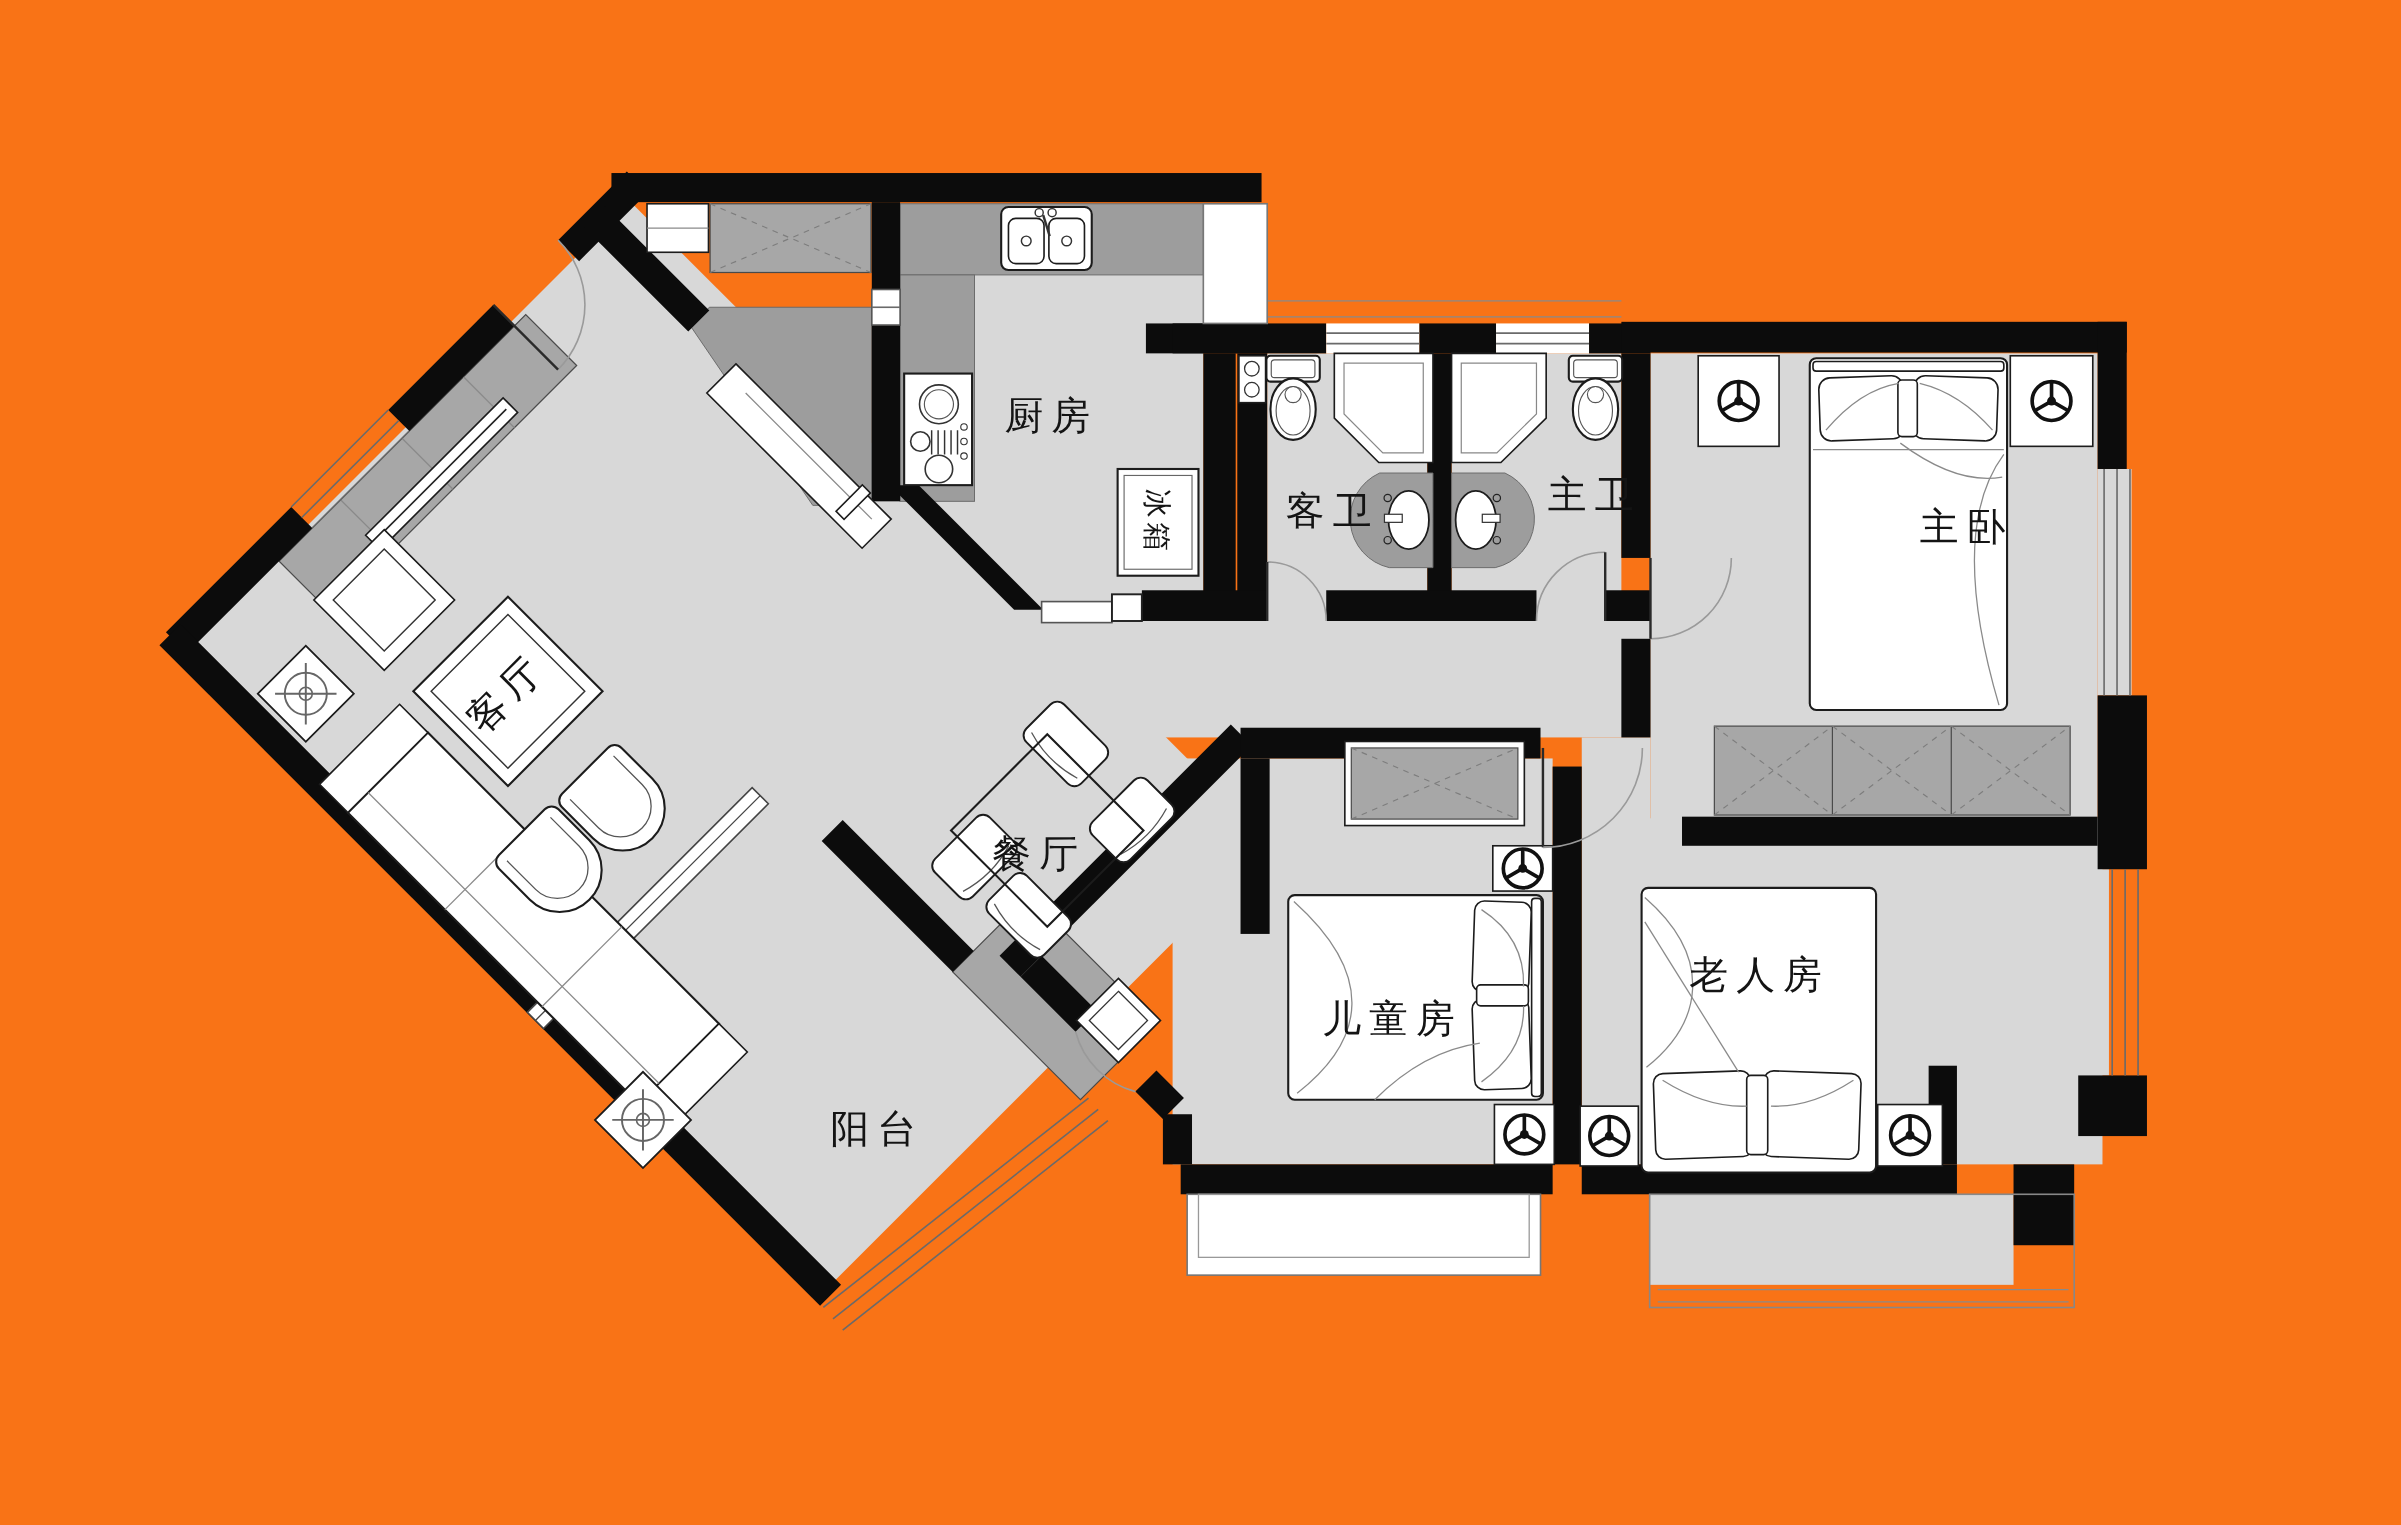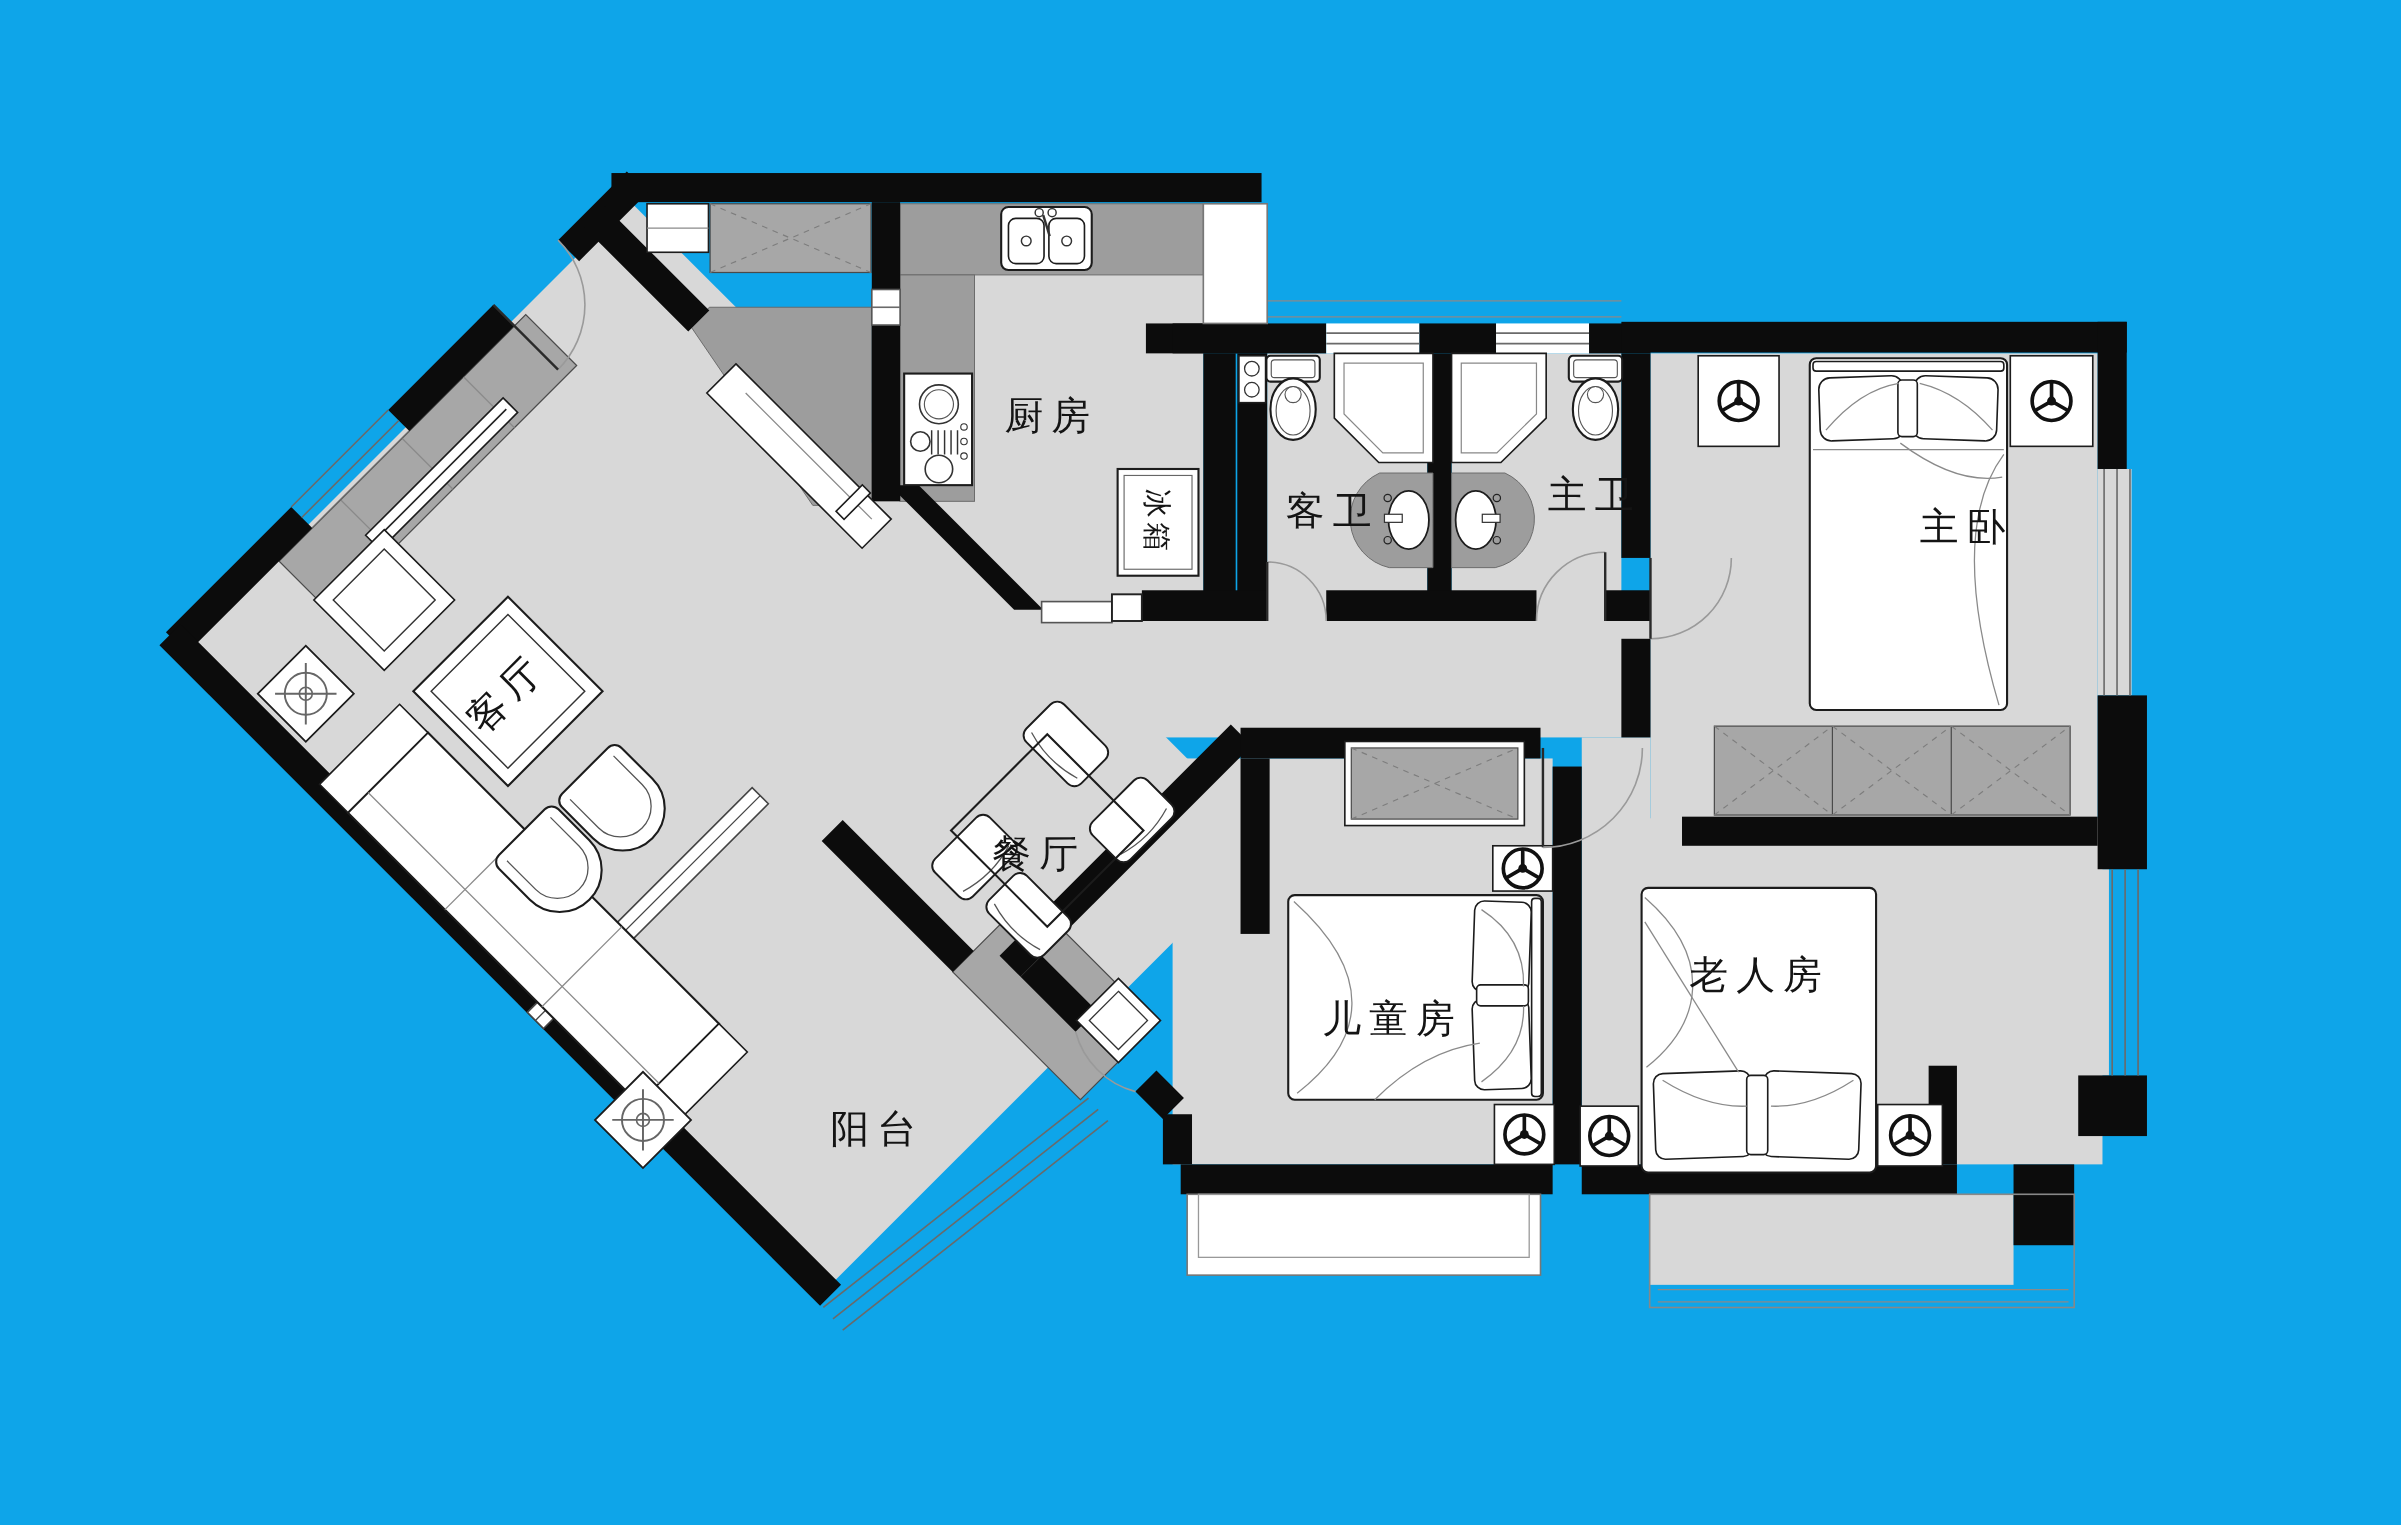--- a/index.html
+++ b/index.html
@@ -1,16 +1,16 @@
 <!DOCTYPE html>
 <html style="font-size:13px"><head>
 <meta charset="utf-8">
 <style>
   html,body{margin:0;padding:0;background:#ffffff;}
-  #stage{width:2401px;height:1525px;position:relative;background:#0ea5e9;font-family:"Liberation Serif",serif;}
+  #stage{width:2401px;height:1525px;position:relative;background:#f97316;font-family:"Liberation Serif",serif;}
   svg{display:block}
   .wall{fill:#0c0c0c;stroke:none}
   .floor{fill:#d8d8d8;stroke:none}
   .mid{fill:#a7a7a7;stroke:#4a4a4a;stroke-width:1.5}
   .counter{fill:#9d9d9d;stroke:#6a6a6a;stroke-width:1.2}
   .furn{fill:#ffffff;stroke:#1c1c1c;stroke-width:2.6}
   .furn2{fill:#ffffff;stroke:#1c1c1c;stroke-width:2}
   .thin{stroke:#6a6a6a;stroke-width:2;fill:none}
   .thin2{stroke:#8a8a8a;stroke-width:1.6;fill:none}
   .dash{stroke:#7d7d7d;stroke-width:1.4;stroke-dasharray:7 7;fill:none}

